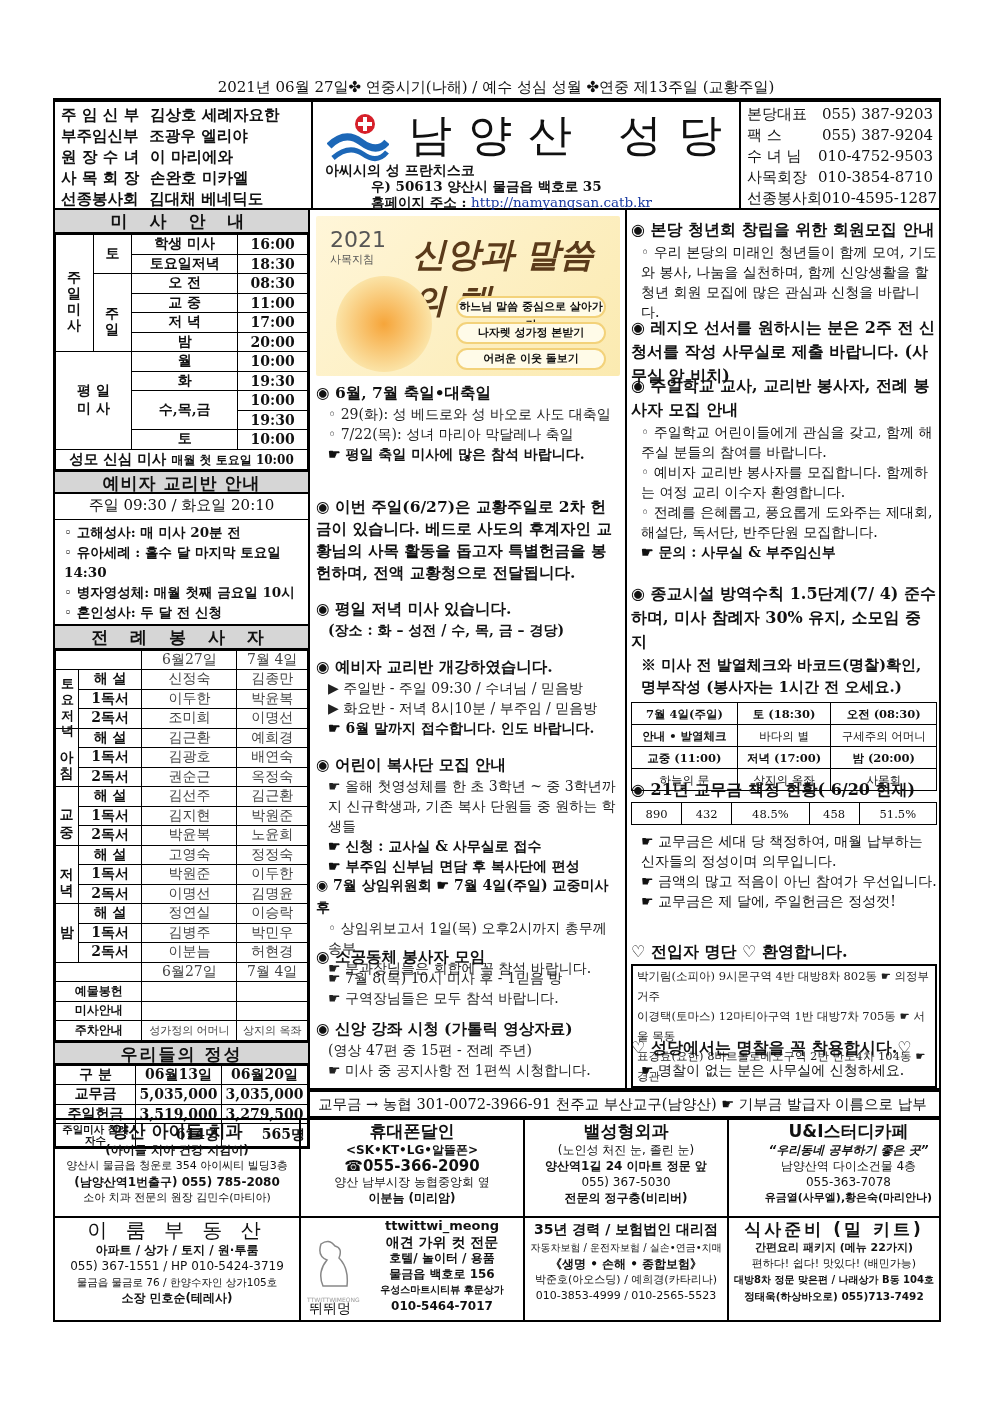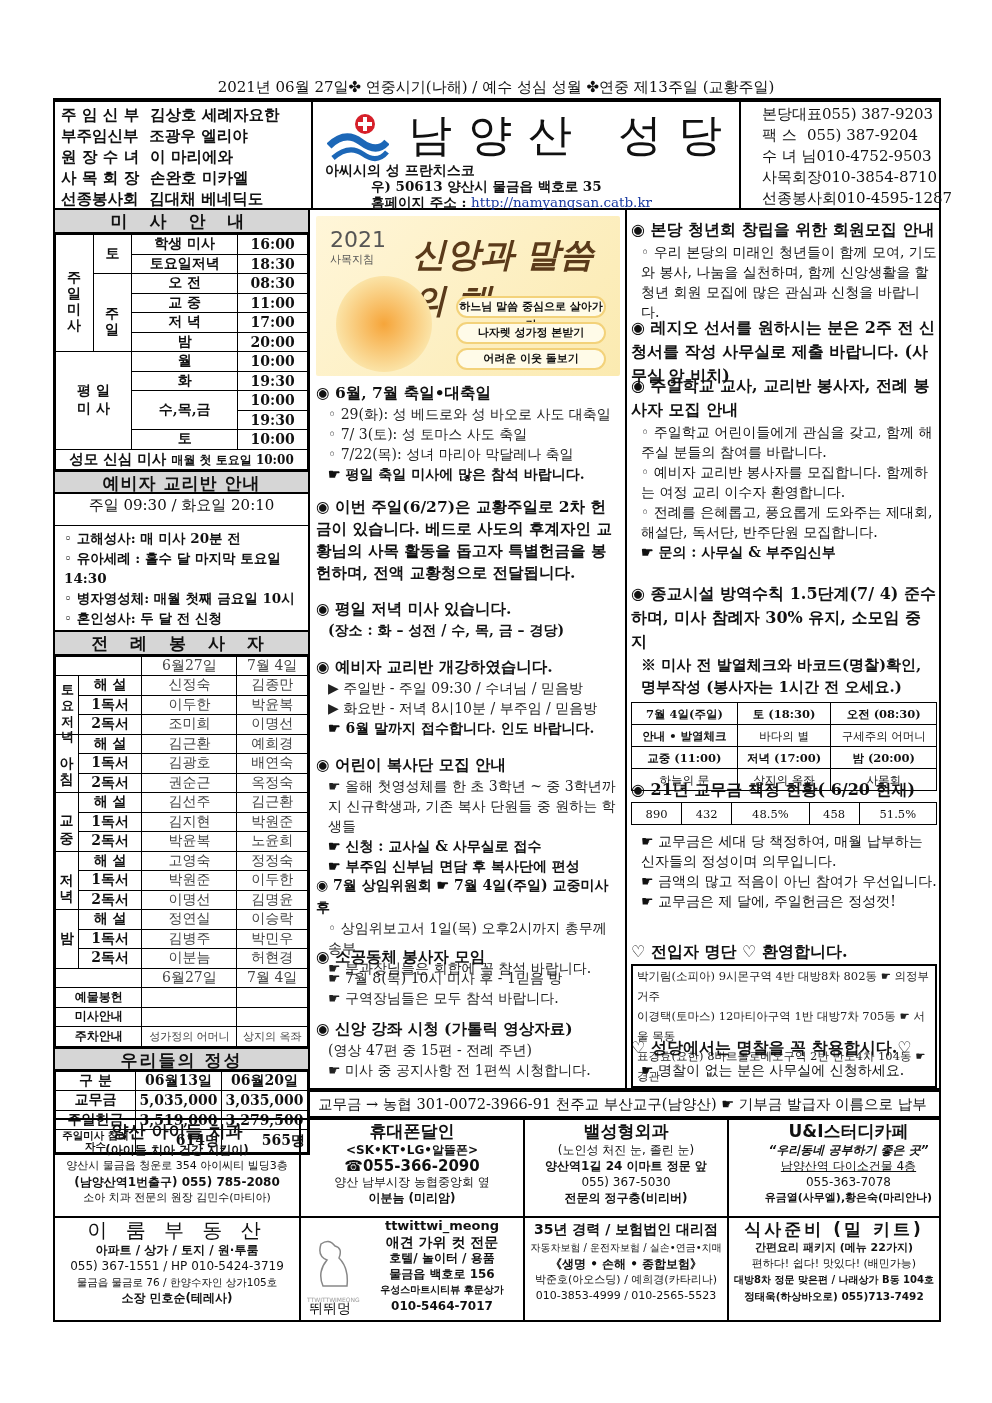--- a/index.html
+++ b/index.html
@@ -4,21 +4,21 @@
 <style>
 *{box-sizing:border-box;margin:0;padding:0}
 body{width:992px;height:1403px;background:#fff;font-family:"DejaVu Serif","Liberation Serif",serif;color:#111;position:relative;overflow:hidden}
 .abs{position:absolute}
 .topbar{left:58px;top:76px;width:876px;height:22px;font-size:15px;display:flex;justify-content:center;align-items:center}
 .thickline{left:53px;top:98px;width:888px;height:4px;background:#000}
 .header{left:53px;top:102px;width:888px;height:108px;border:2px solid #000;border-top:none;display:flex}
 .hdr-left{width:258px;border-right:2px solid #000;padding:2px 6px;font-size:15.5px;line-height:21px;font-weight:bold}
 .hdr-left .r{white-space:nowrap}
 .hdr-mid{flex:1;border-right:2px solid #000;position:relative}
-.hdr-right{width:198px;padding:2px 21px;font-size:15px;line-height:21px}
+.hdr-right{width:198px;padding:2px 6px;font-size:15px;line-height:21px}
 .hdr-right .r{display:flex;justify-content:space-between;white-space:nowrap}
 .logo{position:absolute;left:14px;top:10px;width:62px;height:50px}
 .title{position:absolute;left:95px;top:4px;font-size:44px;letter-spacing:16px;font-weight:normal}
 .addr1{position:absolute;left:12px;top:60px;font-size:14px;font-weight:bold}
 .addr2{position:absolute;left:58px;top:76px;font-size:13.5px;font-weight:bold}
 .addr3{position:absolute;left:58px;top:92px;font-size:13.5px;font-weight:bold}
 .addr3 a{color:#1a3aa0;font-weight:normal}
 
 .leftcol{left:53px;top:210px;width:257px;border:2px solid #000;border-top:none}
 table{border-collapse:collapse;width:100%}
@@ -163,21 +163,21 @@
     <tr>
           <td class="b">토</td>
           <td class="b">10:00</td>
         </tr>
     <tr>
           <td colspan="4" class="b" style="font-size:14.5px"><span>성모 신심 미사</span> <span style="font-size:12px">매월 첫 토요일 10:00</span></td>
         </tr>
   </tbody>
     </table>
   <div class="sect" style="text-align:center;letter-spacing:1px">예비자 교리반 안내</div>
-  <div style="text-align:center;font-size:15px;border-bottom:1px solid #000;height:32px;line-height:22px">주일 09:30 / 화요일 20:10</div>
+  <div style="text-align:center;font-size:15px;border-bottom:1px solid #000;height:26px;line-height:22px">주일 09:30 / 화요일 20:10</div>
   <div class="notes">
     <div>◦ 고해성사: 매 미사 20분 전</div>
       <div>◦ 유아세례 : 홀수 달 마지막 토요일14:30</div>
       <div>◦ 병자영성체: 매월 첫째 금요일 10시</div>
       <div>◦ 혼인성사: 두 달 전 신청</div>
   </div>
   <div class="sect" style="text-align:center;border-top:none">전 례 봉 사 자</div>
   <table class="light">
     <tbody>
         <tr>
@@ -319,21 +319,20 @@
     <div class="yr"><span>2021</span><small>사목지침</small></div>
     <div class="cal">신앙과 말씀의 해</div>
     <div class="fig"></div>
     <div class="pill" style="top:80px">하느님 말씀 중심으로 살아가기</div>
     <div class="pill" style="top:106px">나자렛 성가정 본받기</div>
     <div class="pill" style="top:132px">어려운 이웃 돌보기</div>
   </div>
   <div class="blk" style="top:172px">
     <div class="h">◉ 6월, 7월 축일•대축일</div>
     <div class="i">◦ 29(화): 성 베드로와 성 바오로 사도 대축일</div>
-      <div class="i">◦ 7/ 3(토): 성 토마스 사도 축일</div>
       <div class="i">◦ 7/22(목): 성녀 마리아 막달레나 축일</div>
     <div class="ib">☛ 평일 축일 미사에 많은 참석 바랍니다.</div>
   </div>
   <div class="blk" style="top:286px">
       <div class="h">◉ 이번 주일(6/27)은 교황주일로 2차 헌금이 있습니다.  베드로 사도의 후계자인 교황님의 사목 활동을 돕고자 특별헌금을 봉헌하며, 전액 교황청으로 전달됩니다.</div>
     </div>
   <div class="blk" style="top:388px">
     <div class="h">◉ 평일 저녁 미사 있습니다.</div>
       <div class="ib">(장소 : 화 – 성전 / 수, 목, 금 – 경당)</div>
   </div>
@@ -460,21 +459,21 @@
   <div class="ad" style="left:470px;top:0;width:204px;height:96px">
     <div class="t">밸성형외과</div>
       <div>(노인성 처진 눈, 졸린 눈)</div>
       <div class="bb">양산역1길 24 이마트 정문 앞</div>
       <div>055) 367-5030</div>
       <div class="bb">전문의 정구충(비리버)</div>
   </div>
   <div class="ad" style="left:674px;top:0;width:239px;height:96px;border-right:none">
     <div class="t">U&amp;I스터디카페</div>
       <div class="bb" style="font-style:italic">“우리동네 공부하기 좋은 곳”</div>
-      <div style="text-decoration:underline">남양산역 다이소건물 4층</div>
+      <div style="">남양산역 다이소건물 4층</div>
       <div>055-363-7078</div>
       <div class="bb" style="font-size:11px">유금열(사무엘),황은숙(마리안나)</div>
   </div>
   <div class="ad row2" style="left:0;top:96px;width:246px;height:104px">
     <div class="t2">이 룸 부 동 산</div>
       <div class="bb">아파트 / 상가 / 토지 / 원·투룸</div>
       <div>055) 367-1551 / HP 010-5424-3719</div>
       <div style="font-size:10.5px">물금읍 물금로 76 / 한양수자인 상가105호</div>
       <div class="bb">소장 민호순(테레사)</div>
   </div>

